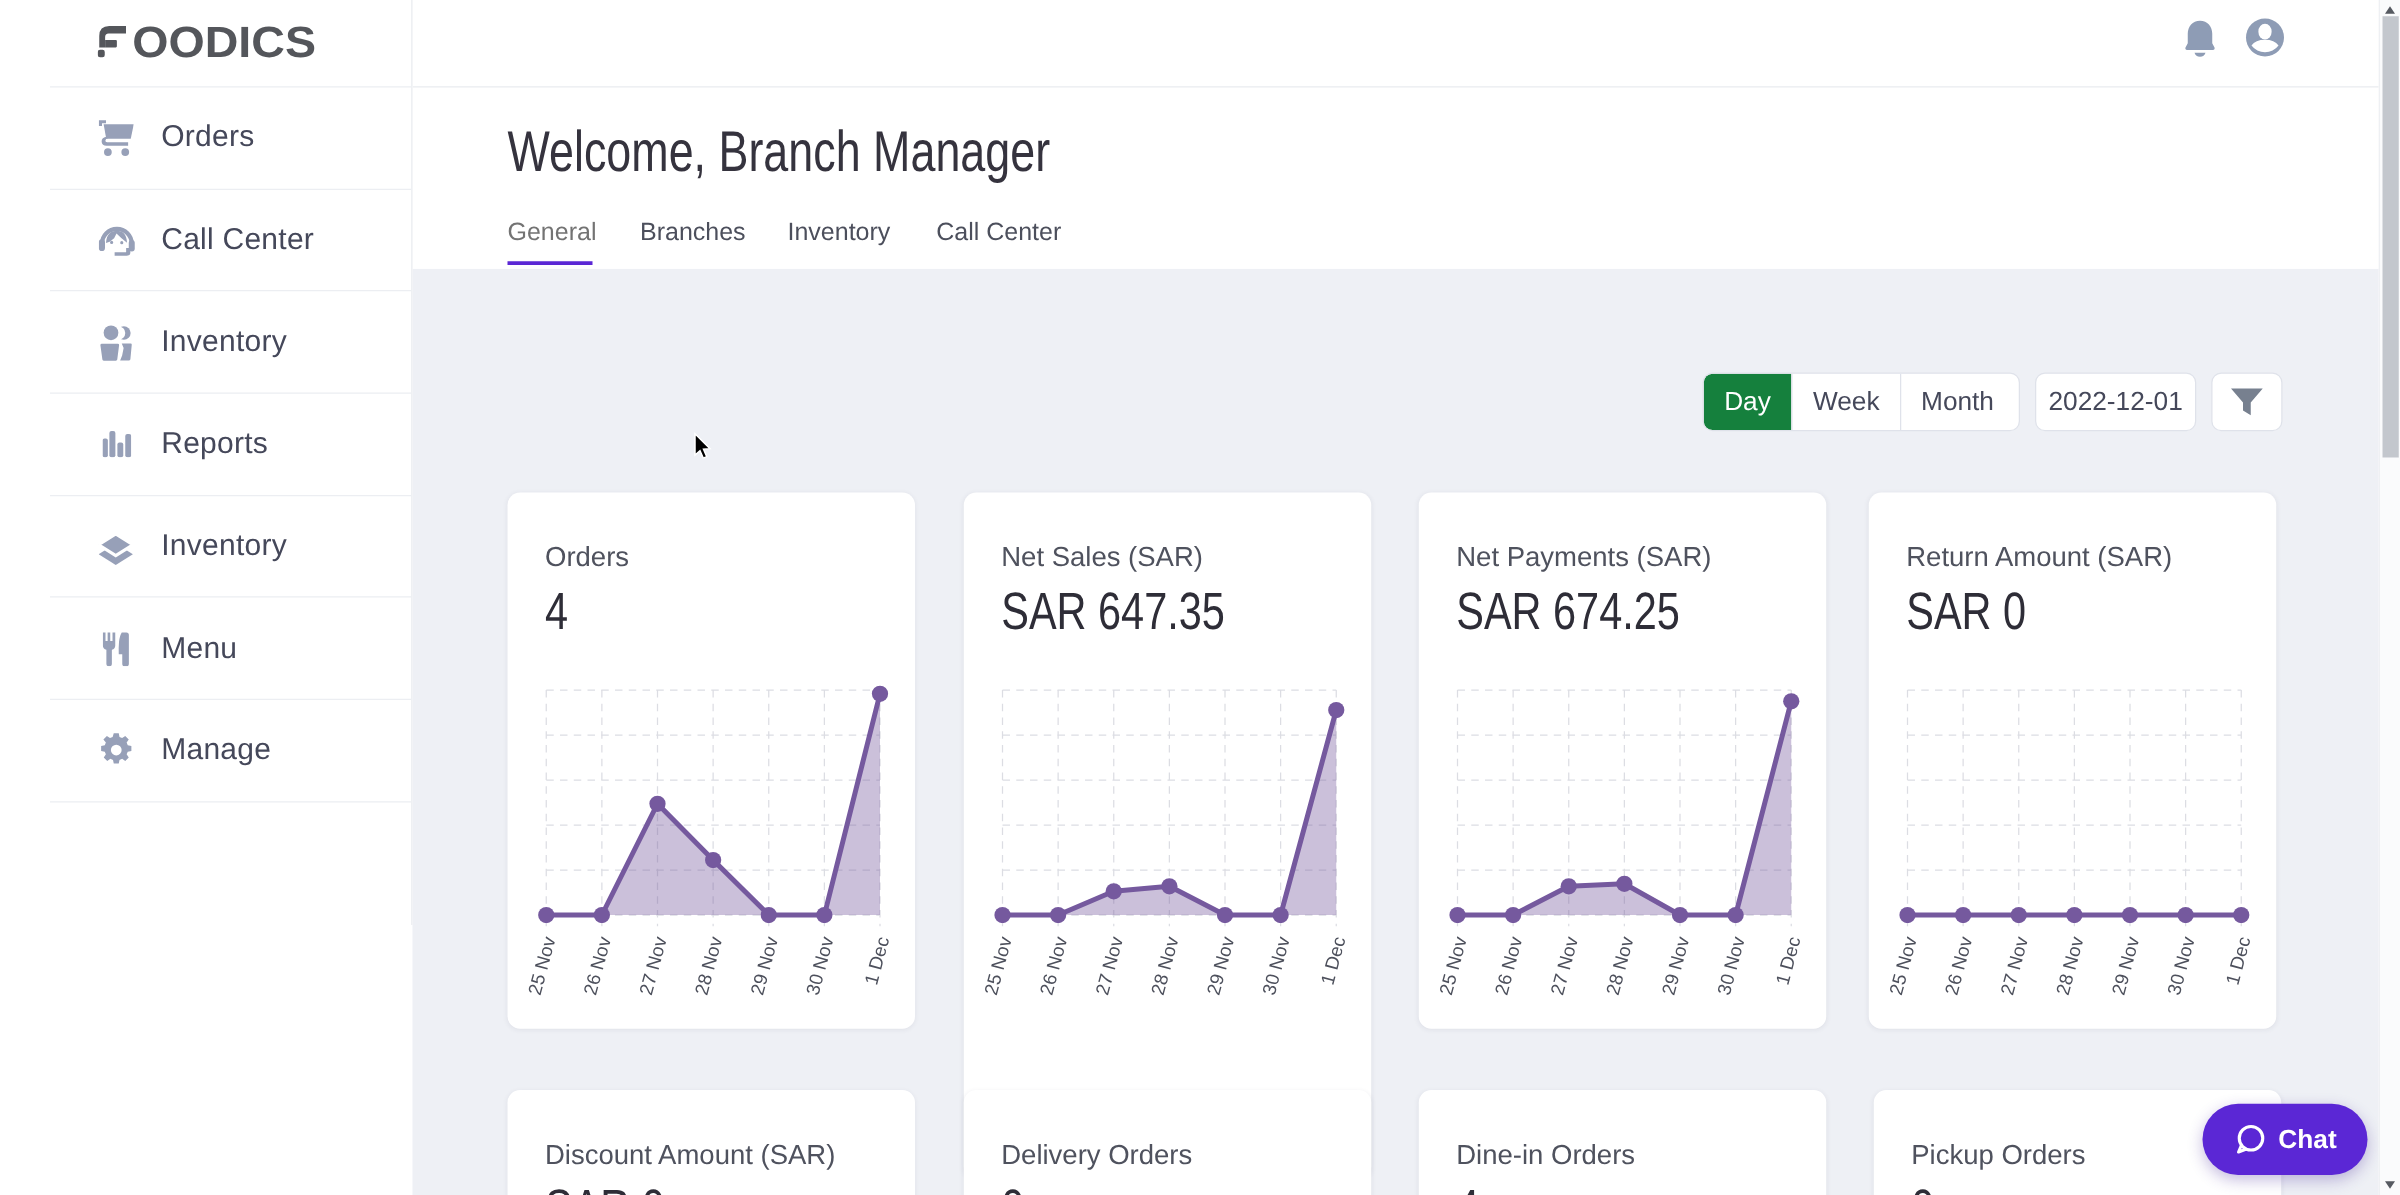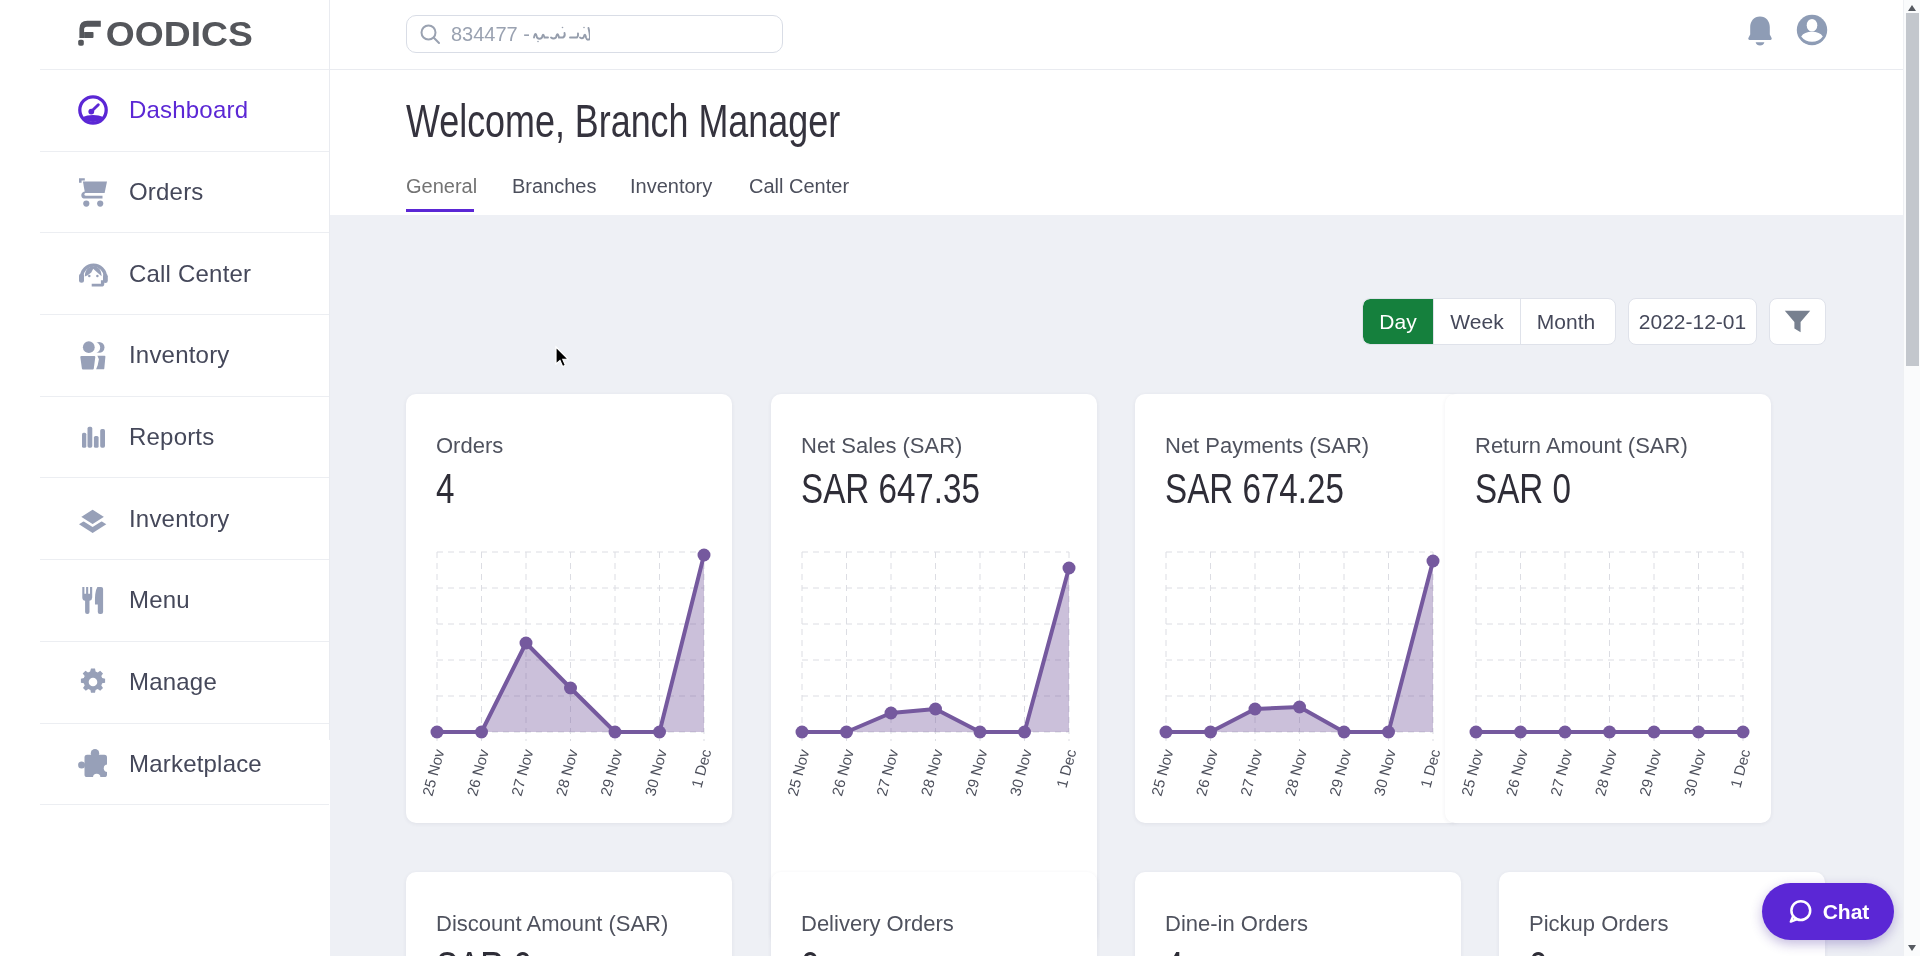--- a/index.html
+++ b/index.html
@@ -30,38 +30,20 @@
 #segmonth { width:90px; }
 #chat { position:absolute; left:1762px; top:883px; width:132px; height:57px; background:#5b27d5; border-radius:29px; display:flex; align-items:center; justify-content:center; z-index:30; box-shadow:0 4px 12px rgba(60,30,150,0.3); }
 #chat span { color:#fff; font-size:21px; font-weight:bold; margin-left:9px; }
 #scroll { position:absolute; right:0; top:0; width:17px; height:956px; background:#fafbfc; border-left:1px solid #eef0f3; z-index:40; }
 #thumb { position:absolute; left:2px; top:13px; width:13px; height:353px; background:#c3c7cd; }
 </style></head>
 <body>
 <div id="grayarea"></div>
 <div id="whitehead"></div>
 <div id="topbar">
-  <div id="searchbox">
-      <svg width="22" height="22" viewBox="0 0 22 22">
-<circle cx="9.5" cy="9.5" r="7" fill="none" stroke="#9aa2b1" stroke-width="2"></circle>
-<line x1="14.8" y1="14.8" x2="20" y2="20" stroke="#9aa2b1" stroke-width="2" stroke-linecap="round"></line>
-</svg>
-      <span id="searchtext">834477 - </span>
-      <span style="margin-left:2px"><svg width="58" height="22" viewBox="0 0 58 22" style="vertical-align:-5px">
-<g stroke="#959dac" stroke-width="1.9" fill="none" stroke-linecap="round">
-<path d="M2 14.5 q1.5 -7 3 0 q2.5 2.5 5 0 M10 14.5 q1 -5.5 2.5 0 l3.5 0"></path>
-<circle cx="6" cy="18.5" r="0.8" fill="#9aa2b1" stroke="none"></circle>
-<path d="M19 14.5 q2.5 2 5 0 q1.5 -6.5 3 0 h4 q2.5 -1 1.5 -4.5"></path>
-<circle cx="30.5" cy="4.5" r="0.8" fill="#9aa2b1" stroke="none"></circle>
-<path d="M38 14.5 h7 M45 14.5 q1.5 -1.5 1 -4"></path>
-<path d="M48 14.5 q2 1.5 3.5 0 q1.5 -5.5 2.5 0 c1 3.5 4 2.5 4 -0.5 q0 -3 -1.5 -9"></path>
-<circle cx="52" cy="4.5" r="0.8" fill="#9aa2b1" stroke="none"></circle>
-</g>
-        </svg></span>
-    </div>
   <div class="abs" style="left:1415px;top:15px;"><svg width="30" height="32" viewBox="0 0 30 32">
 <path d="M15 1.5 C9 1.5 5.2 6.2 5.2 12 V19.6 L3.4 23 A1.4 1.4 0 0 0 4.6 25 H25.4 A1.4 1.4 0 0 0 26.6 23 L24.8 19.6 V12 C24.8 6.2 21 1.5 15 1.5 Z" fill="#8e9cb5"></path>
 <path d="M10.6 27.2 A4.6 4.6 0 0 0 19.4 27.2 Z" fill="#8e9cb5"></path>
 </svg></div>
   <div class="abs" style="left:1466px;top:14px;"><svg width="32" height="32" viewBox="0 0 32 32">
 <circle cx="16" cy="16" r="15.2" fill="#8e9cb5"></circle>
 <ellipse cx="16" cy="11.3" rx="5.3" ry="6.3" fill="#fff"></ellipse>
 <path d="M5.2 22.4 a11.8 7.8 0 0 1 21.6 0 a13.4 13.4 0 0 1 -21.6 0 z" fill="#fff"></path>
 <path d="M3.7 24.3 a14 10.5 0 0 0 24.6 0 a15.2 15.2 0 0 1 -24.6 0 z" fill="#8e9cb5"></path>
 </svg></div>
@@ -70,31 +52,20 @@
   <div id="logo">
       <div style="position:absolute;left:38px;top:18px;"><svg width="180" height="31" viewBox="0 0 180 31">
 <g fill="#54565b">
 <path d="M22.8 2.8 L9.4 2.8 Q1.4 2.8 1.4 10.8 L1.4 19.9 L6.1 19.9 L6.1 11.6 Q6.1 8.8 8.9 8.8 L22.8 8.8 Z"></path>
 <path d="M6.1 13.9 L14.6 13.9 Q15.5 13.9 15.5 14.8 L15.5 19 Q15.5 19.9 14.6 19.9 L6.1 19.9 Z"></path>
 <rect x="0.2" y="21.8" width="5.6" height="6" rx="1.8"></rect>
 </g>
 <text x="27.8" y="27.9" font-family="Liberation Sans, sans-serif" font-size="35" font-weight="bold" fill="#54565b" textLength="147" lengthAdjust="spacingAndGlyphs">OODICS</text>
 </svg></div>
     </div>
-  <div class="mitem active">
-      <span class="micon">
-        <svg width="30" height="30" viewBox="0 0 30 30">
-<circle cx="15" cy="15" r="13.2" fill="none" stroke="#5b27d5" stroke-width="3.3"></circle>
-<path d="M4.6 22 A13.2 13.2 0 0 0 25.4 22 A15.5 7.5 0 0 0 4.6 22 Z" fill="#5b27d5"></path>
-<circle cx="13.3" cy="16.6" r="2.9" fill="#5b27d5"></circle>
-<line x1="14.1" y1="15.8" x2="20.3" y2="9.7" stroke="#5b27d5" stroke-width="2.9" stroke-linecap="round"></line>
-</svg>
-      </span>
-      <span class="mlabel">Dashboard</span>
-    </div>
 <div class="mitem">
       <span class="micon">
         <svg width="28" height="29" viewBox="0 0 28 29" fill="#97a0b8">
 <path d="M0 0.2 h5.8 v2.3 h-3.2 v2.2 h-2.6 z"></path>
 <path d="M3.9 3.4 L28 3.4 L25.6 15 L6 15 Z"></path>
 <path d="M6.8 13.2 q-4.8 0.8 -4.5 4.2 q0.3 3.2 3.9 3.2 l17.3 0 l0 -2.9 l-16.8 0 q-1.5 0 -1.4 -1.4 q0.2 -1.3 1.9 -1.5 z"></path>
 <circle cx="7.3" cy="25.6" r="3.1"></circle>
           <circle cx="21.2" cy="25.6" r="3.1"></circle>
 </svg>
       </span>
@@ -156,34 +127,20 @@
       <span class="mlabel">Menu</span>
     </div>
 <div class="mitem">
       <span class="micon">
         <svg width="28" height="28" viewBox="0 0 28 28" fill="#97a0b8">
 <path d="M12 0.6h4l.6 2.9 2.1.9 2.5-1.7 2.8 2.8-1.7 2.5.9 2.1 2.9.6v4l-2.9.6-.9 2.1 1.7 2.5-2.8 2.8-2.5-1.7-2.1.9-.6 2.9h-4l-.6-2.9-2.1-.9-2.5 1.7-2.8-2.8 1.7-2.5-.9-2.1-2.9-.6v-4l2.9-.6.9-2.1L3.7 5.5l2.8-2.8 2.5 1.7 2.1-.9z"></path>
 <circle cx="14" cy="14" r="4.3" fill="#fff"></circle>
 </svg>
       </span>
       <span class="mlabel">Manage</span>
-    </div>
-<div class="mitem">
-      <span class="micon">
-        <svg width="30" height="29" viewBox="0 0 30 29">
-<g fill="#97a0b8">
-<rect x="6.5" y="5.8" width="22.5" height="22.2" rx="2.6"></rect>
-<circle cx="17" cy="4.3" r="4.2"></circle>
-<circle cx="3.6" cy="15.9" r="3.5"></circle>
-</g>
-<circle cx="29.5" cy="19.2" r="3.7" fill="#fff"></circle>
-<circle cx="18.7" cy="28.4" r="3.7" fill="#fff"></circle>
-</svg>
-      </span>
-      <span class="mlabel">Marketplace</span>
     </div>
 
 </div>
 <div class="abs" style="left:330px;top:70px;width:1573px;height:145px;">
   <h1>Welcome, Branch Manager</h1>
   <span class="tab active" style="left:76px;">General</span>
   <span class="tab" style="left:182px;">Branches</span>
   <span class="tab" style="left:300px;">Inventory</span>
   <span class="tab" style="left:419px;">Call Center</span>
   <div id="tabline"></div>
@@ -303,21 +260,21 @@
         <text transform="rotate(-75 38.5 207)" x="38.5" y="207" text-anchor="end" font-size="15" fill="#4d505c" font-family="Liberation Sans, sans-serif">25 Nov</text>
         <text transform="rotate(-75 83.0 207)" x="83.0" y="207" text-anchor="end" font-size="15" fill="#4d505c" font-family="Liberation Sans, sans-serif">26 Nov</text>
         <text transform="rotate(-75 127.5 207)" x="127.5" y="207" text-anchor="end" font-size="15" fill="#4d505c" font-family="Liberation Sans, sans-serif">27 Nov</text>
         <text transform="rotate(-75 172.0 207)" x="172.0" y="207" text-anchor="end" font-size="15" fill="#4d505c" font-family="Liberation Sans, sans-serif">28 Nov</text>
         <text transform="rotate(-75 216.5 207)" x="216.5" y="207" text-anchor="end" font-size="15" fill="#4d505c" font-family="Liberation Sans, sans-serif">29 Nov</text>
         <text transform="rotate(-75 261.0 207)" x="261.0" y="207" text-anchor="end" font-size="15" fill="#4d505c" font-family="Liberation Sans, sans-serif">30 Nov</text>
         <text transform="rotate(-75 305.5 207)" x="305.5" y="207" text-anchor="end" font-size="15" fill="#4d505c" font-family="Liberation Sans, sans-serif">1 Dec</text>
       </svg>
     </div>
   </div>
-<div class="card" style="left:1445px;top:394px;width:326px;height:429px">
+<div class="card" style="left:1495px;top:394px;width:326px;height:429px">
 <div class="ctitle">Return Amount (SAR)</div>
     <div class="cnum">SAR 0</div>
 <div style="position:absolute;left:0;top:150px;">
       <svg width="326" height="276" viewBox="0 0 326 276" style="display:block">
         <line x1="31" y1="8" x2="298" y2="8" stroke="#dcdde3" stroke-width="1" stroke-dasharray="6 5"></line>
         <line x1="31" y1="44" x2="298" y2="44" stroke="#dcdde3" stroke-width="1" stroke-dasharray="6 5"></line>
         <line x1="31" y1="80" x2="298" y2="80" stroke="#dcdde3" stroke-width="1" stroke-dasharray="6 5"></line>
         <line x1="31" y1="116" x2="298" y2="116" stroke="#dcdde3" stroke-width="1" stroke-dasharray="6 5"></line>
         <line x1="31" y1="152" x2="298" y2="152" stroke="#dcdde3" stroke-width="1" stroke-dasharray="6 5"></line>
         <line x1="31" y1="188" x2="298" y2="188" stroke="#dcdde3" stroke-width="1" stroke-dasharray="6 5"></line>

